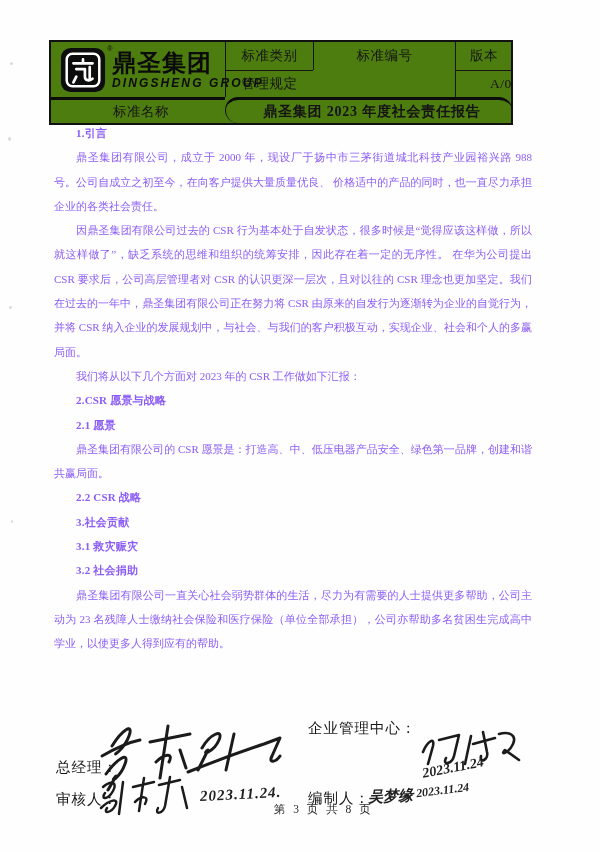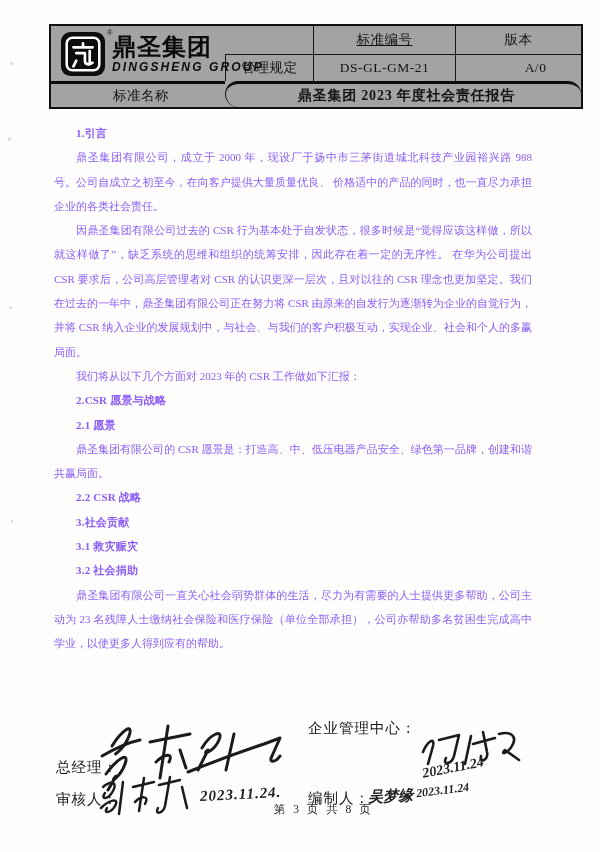--- a/index.html
+++ b/index.html
@@ -7,26 +7,26 @@
   body { font-family:"Liberation Serif","DejaVu Serif",serif; }
   .page {
     position:relative; width:600px; height:852px; margin:0 auto;
     background:#fefefe; color:#1a1a1a; overflow:hidden;
   }
   
   .speck { position:absolute; background:#9a9a9a; border-radius:50%; opacity:.35; }
 
   
   .htable {
-    position:absolute; left:49px; top:24px; width:534px;
+    position:absolute; left:49px; top:40px; width:464px;
     display:grid;
     grid-template-columns:174px 88px 142px 1fr;
     grid-template-rows:28px 27px 26px;
     border:2px solid #111;
-    background:#a3a3a3;
+    background:#4d7c0f;
   }
   .cell { display:flex; align-items:center; justify-content:center;
           font-size:13.5px; letter-spacing:.5px; color:#141414; }
   .bl { border-left:1.2px solid #161616; }
   .bt { border-top:1.2px solid #161616; }
   .bt-thick { border-top:3px solid #0c0c0c;padding-left:6px; }
   .logo-cell { grid-column:1; grid-row:1 / 3; justify-content:flex-start; padding-left:9px; gap:6px; }
   .name-label-cell { grid-column:1; grid-row:3; }
   .name-value-cell { grid-column:2 / 5; grid-row:3; font-weight:bold; font-size:14px; letter-spacing:.8px;border-radius:13px; }
 
@@ -79,25 +79,25 @@
           <path d="M14 17 h20 M24 17 v-4 M17 23 h9 v8 c0 4 5 5 8 2 M31 21 v12 M17 31 l-3 6" stroke="#fff" stroke-width="2.8" fill="none" stroke-linecap="round" stroke-linejoin="round"></path>
         </svg>
         <span class="logo-reg">®</span>
       </span>
       <span class="logo-text">
         <span class="logo-cn">鼎圣集团</span>
         <span class="logo-en">DINGSHENG GROUP</span>
       </span>
     </div>
 
-    <div class="cell bl" style="grid-column:3;grid-row:1;text-decoration:underline;">标准编号</div>
+    <div class="cell bl" style="grid-column:2;grid-row:1;">标准类别</div>
+    <div class="cell bl" style="grid-column:3;grid-row:1;">标准编号</div>
     <div class="cell bl" style="grid-column:4;grid-row:1;">版本</div>
 
     <div class="cell bl bt" style="grid-column:2;grid-row:2;">管理规定</div>
-    <div class="cell bl bt" style="grid-column:3;grid-row:2;">DS-GL-GM-21</div>
     <div class="cell bl bt" style="grid-column:4;grid-row:2;padding-left:34px;">A/0</div>
 
     <div class="cell bt-thick name-label-cell">标准名称</div>
     <div class="cell bl bt-thick name-value-cell">鼎圣集团 2023 年度社会责任报告</div>
   </div>
 
   <div class="doc-body">
     <p class="h">1.引言</p>
     <p>鼎圣集团有限公司，成立于 2000 年，现设厂于扬中市三茅街道城北科技产业园裕兴路 988 号。公司自成立之初至今，在向客户提供大量质量优良、 价格适中的产品的同时，也一直尽力承担企业的各类社会责任。</p>
     <p>因鼎圣集团有限公司过去的 CSR 行为基本处于自发状态，很多时候是“觉得应该这样做，所以就这样做了”，缺乏系统的思维和组织的统筹安排，因此存在着一定的无序性。 在华为公司提出 CSR 要求后，公司高层管理者对 CSR 的认识更深一层次，且对以往的 CSR 理念也更加坚定。我们在过去的一年中，鼎圣集团有限公司正在努力将 CSR 由原来的自发行为逐渐转为企业的自觉行为，并将 CSR 纳入企业的发展规划中，与社会、与我们的客户积极互动，实现企业、社会和个人的多赢局面。</p>

